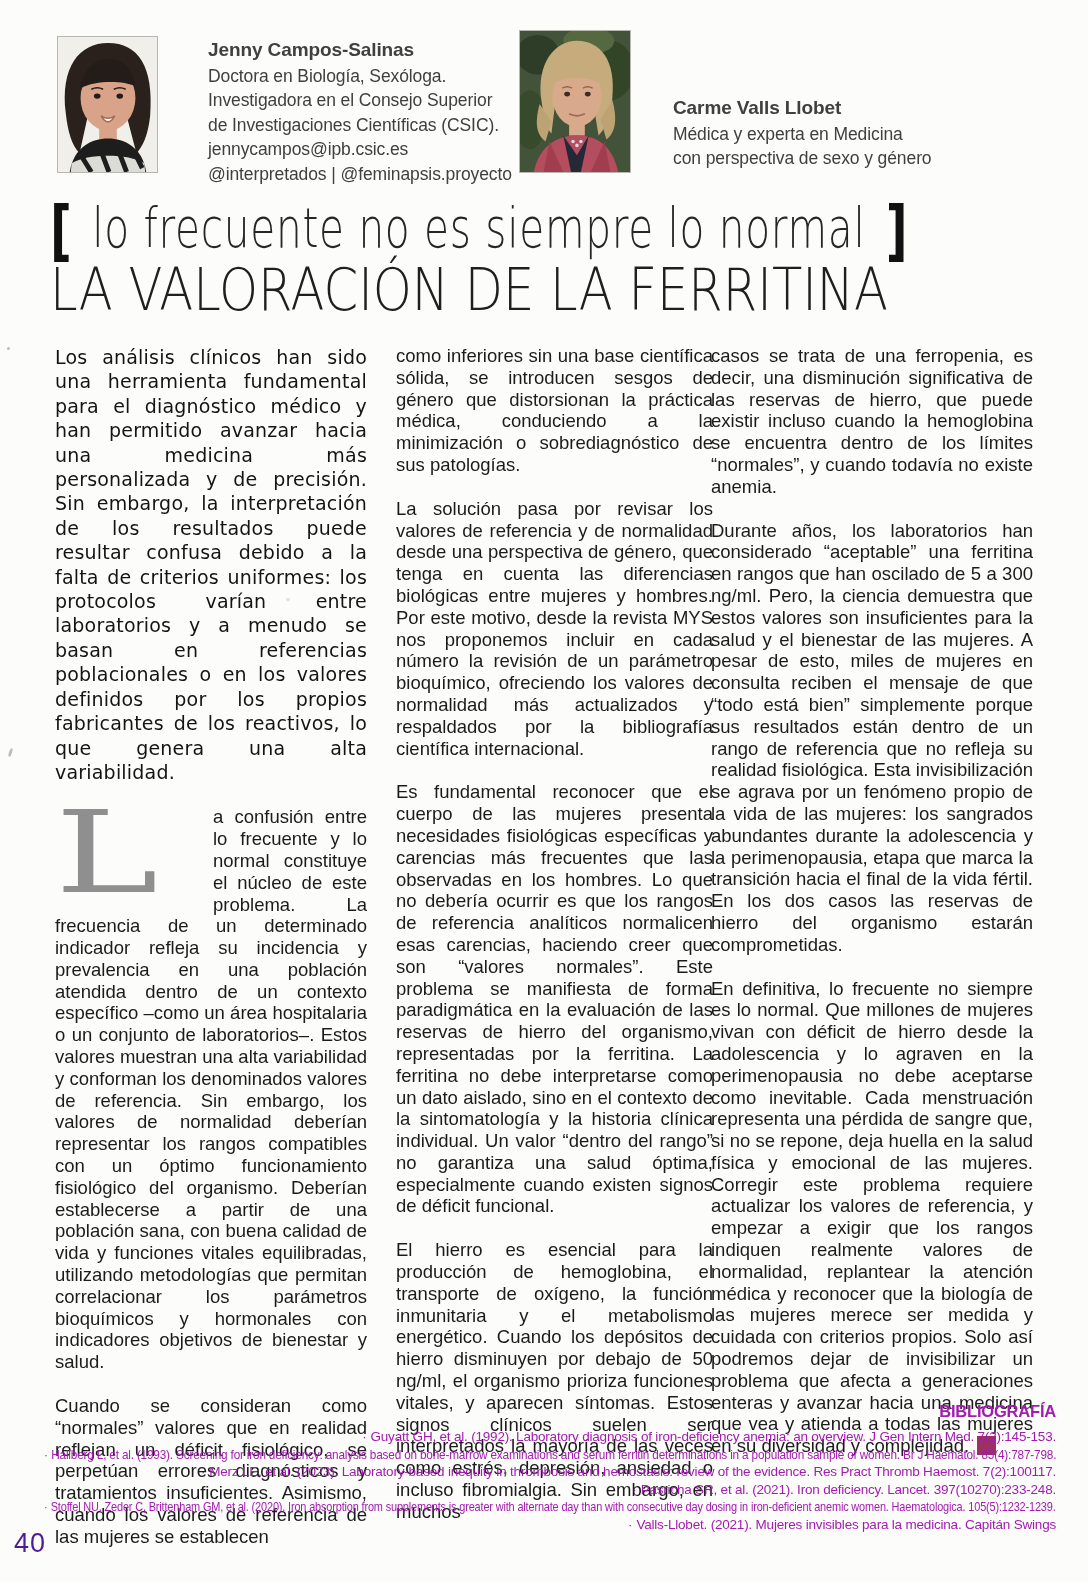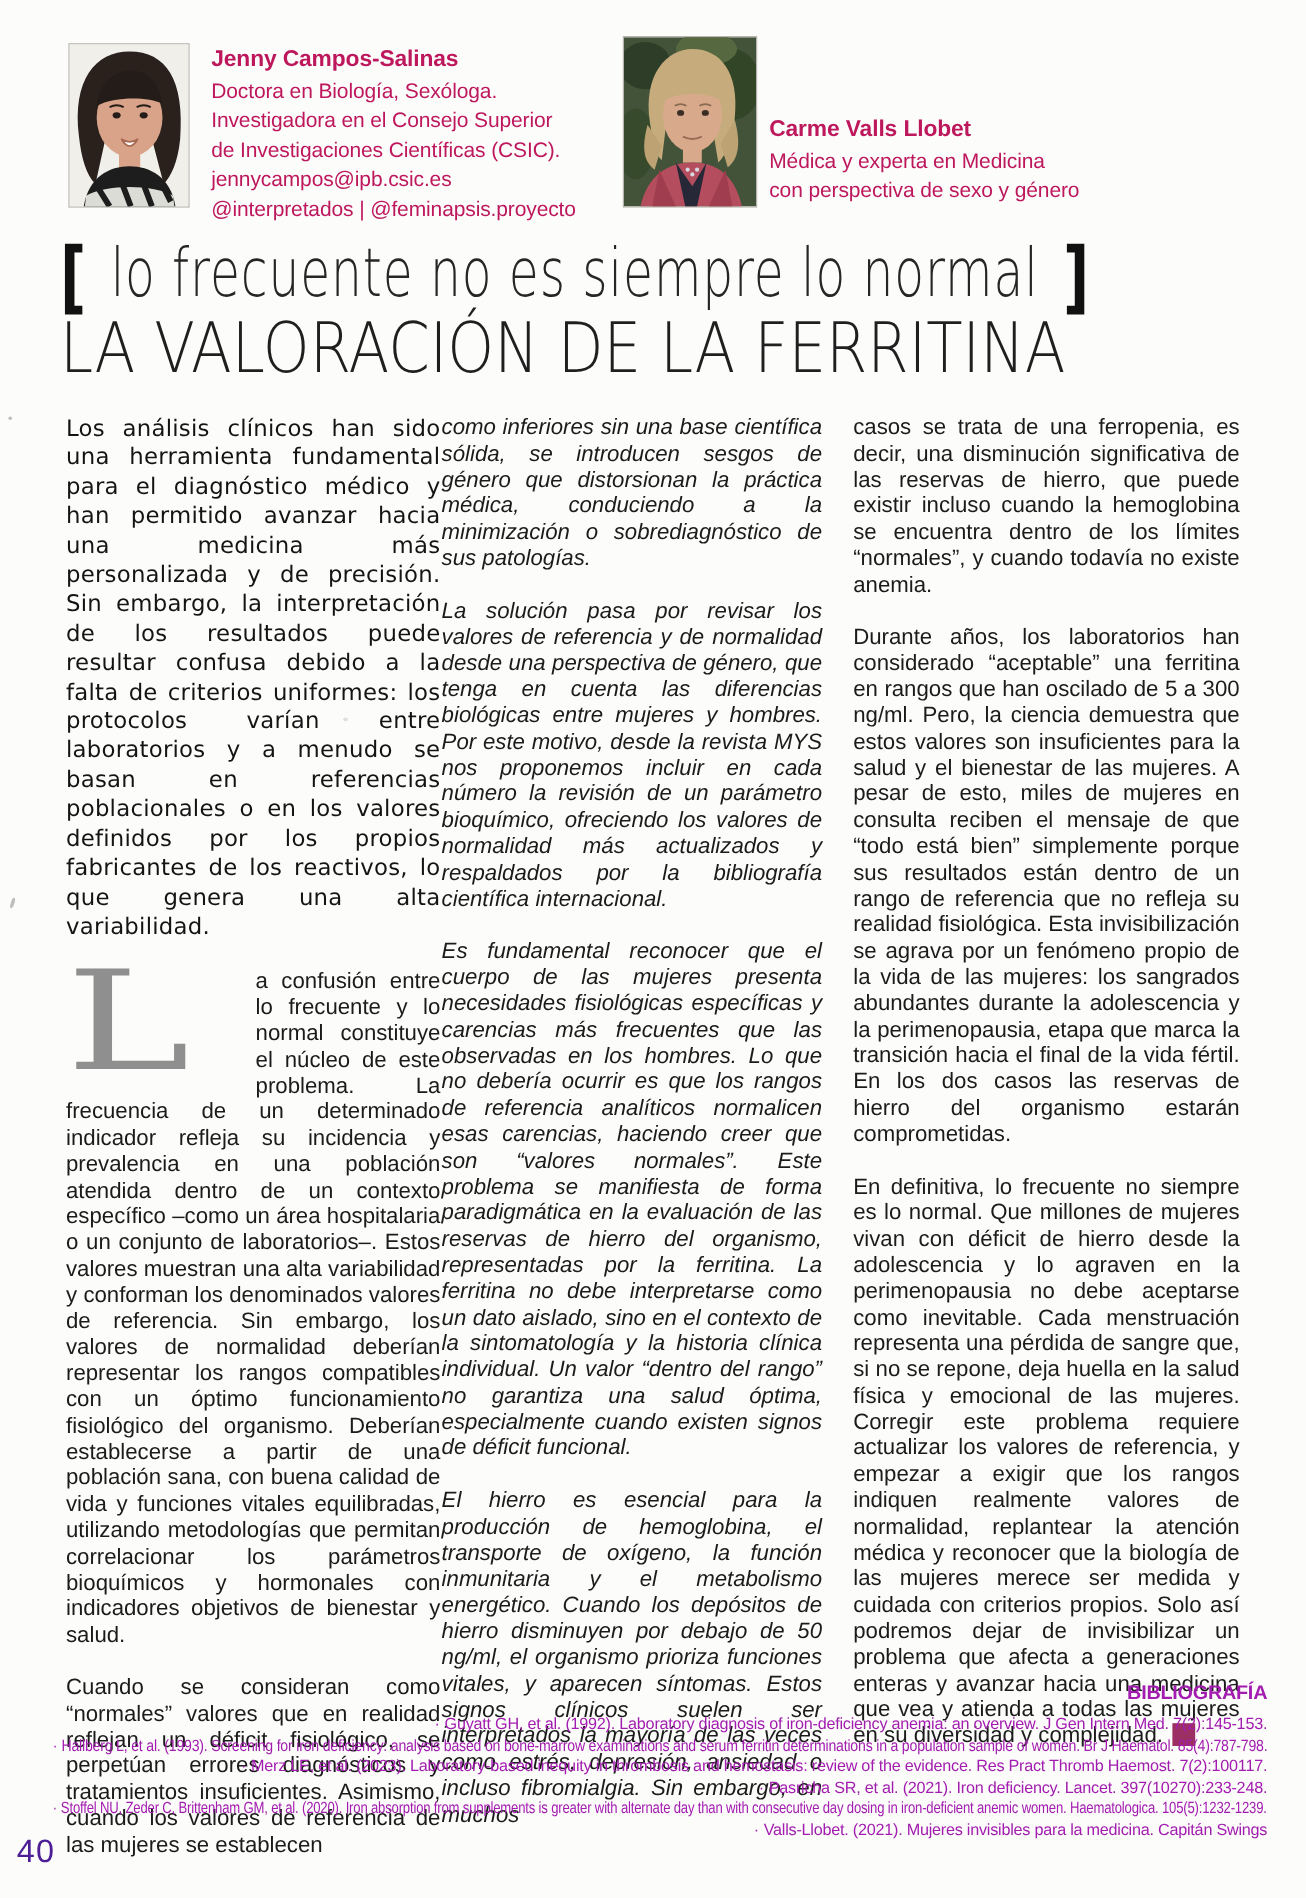--- a/index.html
+++ b/index.html
@@ -12,39 +12,39 @@
     font-family:"Liberation Sans",sans-serif;
     color:#1b1b1b;
   }
 
   
   .photo{position:absolute;border:1px solid #b9b6b0;box-sizing:border-box;}
   .photo svg{display:block;width:100%;height:100%;}
   .photo-jenny{left:57px;top:36px;width:101px;height:137px;}
   .photo-carme{left:519px;top:30px;width:112px;height:143px;}
 
-  .bio{position:absolute;line-height:24.5px;font-size:17.5px;color:#be185d;letter-spacing:-0.1px;}
+  .bio{position:absolute;line-height:24.5px;font-size:17.5px;color:#404040;letter-spacing:-0.1px;margin-left:32px;}
   .bio-jenny{left:176px;top:38px;width:335px;}
   .bio-carme{left:641px;top:96px;width:330px;}
   .bio .name{font-weight:bold;font-size:19px;margin:0 0 1px 0;}
   .bio .line{margin:0;}
 
   
   .kicker-wrap{position:absolute;left:50px;top:192px;width:858px;height:70px;}
   .kicker-line{display:inline-block;white-space:nowrap;font-family:"DejaVu Sans","Liberation Sans",sans-serif;font-weight:200;font-size:56px;color:#262626;}
   .kicker-line .bracket{font-weight:600;font-size:66px;vertical-align:-6px;color:#111;}
   .kicker-line .kicker-text{margin:0 28px;letter-spacing:1px;}
 
   .title-wrap{position:absolute;left:50px;top:256px;width:838px;height:70px;}
   .main-title{display:inline-block;white-space:nowrap;font-family:"DejaVu Sans","Liberation Sans",sans-serif;font-weight:200;font-size:58px;letter-spacing:0px;color:#1f1f1f;}
 
   
   .col{position:absolute;top:345px;text-align:justify;}
   .col-1{left:55px;width:312px;}
-  .col-2{left:368px;width:317px;font-style:italic;}
+  .col-2{left:396px;width:317px;}
   .col-3{left:711px;width:322px;}
   .col p{margin:0;font-size:18.5px;line-height:21.8px;color:#1b1b1b;}
   .col p + p{margin-top:22px;}
 
   
   .lead-par{
     font-family:"DejaVu Sans","Liberation Sans",sans-serif !important;
     font-size:19px !important;
     line-height:24.4px !important;
     letter-spacing:0.2px;

